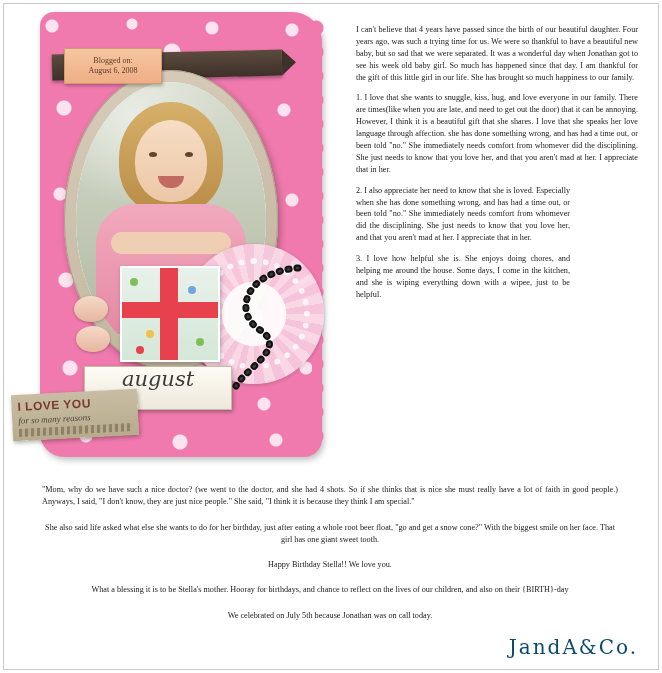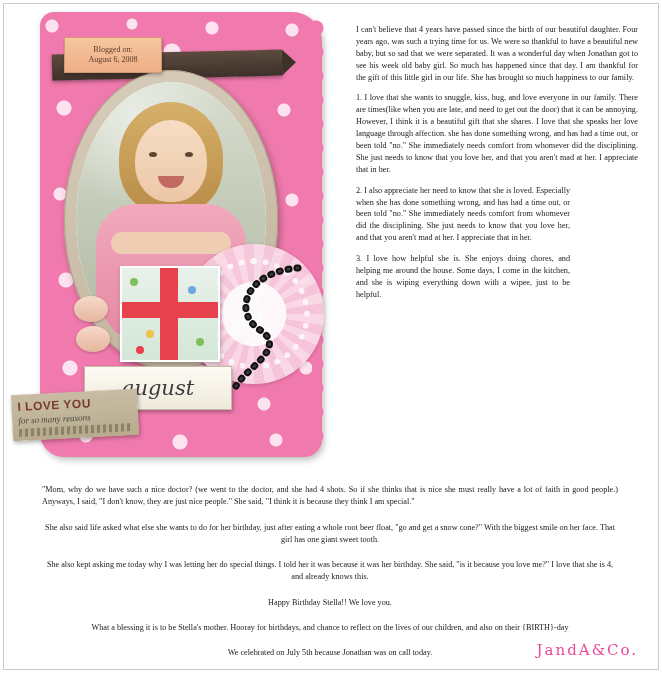--- a/index.html
+++ b/index.html
@@ -104,21 +104,21 @@
       radial-gradient(circle at 4px 346px, #f07aad 7px, rgba(0,0,0,0) 8px),
       radial-gradient(circle at 4px 370px, #f07aad 7px, rgba(0,0,0,0) 8px),
       radial-gradient(circle at 4px 394px, #f07aad 7px, rgba(0,0,0,0) 8px),
       radial-gradient(circle at 4px 418px, #f07aad 7px, rgba(0,0,0,0) 8px);
   }
 
   
   .ribbon {
     position: absolute;
     left: 52px;
-    top: 29px;
+    top: 40px;
     width: 96px;
     height: 34px;
     background: linear-gradient(180deg, #f6c6a0 0%, #efae85 100%);
     border: 1px solid #d29a74;
     box-shadow: 1px 2px 3px rgba(0,0,0,0.25);
     z-index: 6;
     display: flex;
     flex-direction: column;
     align-items: center;
     justify-content: center;
@@ -328,21 +328,20 @@
     position: absolute;
     left: 72px;
     top: 358px;
     width: 146px;
     height: 42px;
     background: linear-gradient(180deg, #fdfbf4 0%, #efe9dc 100%);
     border: 1px solid #c4bba6;
     box-shadow: 1px 2px 4px rgba(0,0,0,0.3);
     z-index: 9;
     display: flex;
-    align-items: center;
     justify-content: center;
   }
   .august-plate span {
     font-family: "DejaVu Serif", serif;
     font-style: italic;
     font-size: 21px;
     color: #3b3b3b;
   }
 
   
@@ -406,23 +405,23 @@
   }
   #bottom p { margin: 0 0 13px 0; text-align: justify; }
   #bottom p.center { text-align: center; }
 
   
   #watermark {
     position: absolute;
     right: 24px;
     bottom: 14px;
     font-family: "DejaVu Serif", serif;
-    font-size: 15px;
+    font-size: 20px;
     letter-spacing: 2px;
-    color: #ec4899;
+    color: #0c4a6e;
   }
 </style>
 </head>
 <body>
 
 <div id="page">
 
   <div id="page-border"></div>
 
   <div id="scrapbook">
@@ -486,21 +485,20 @@
   <div id="article">
     <p>I can't believe that 4 years have passed since the birth of our beautiful daughter. Four years ago, was such a trying time for us. We were so thankful to have a beautiful new baby, but so sad that we were separated. It was a wonderful day when Jonathan got to see his week old baby girl. So much has happened since that day. I am thankful for the gift of this little girl in our life. She has brought so much happiness to our family.</p>
     <p>1. I love that she wants to snuggle, kiss, hug, and love everyone in our family. There are times(like when you are late, and need to get out the door) that it can be annoying. However, I think it is a beautiful gift that she shares. I love that she speaks her love language through affection. she has done something wrong, and has had a time out, or been told "no." She immediately needs comfort from whomever did the disciplining. She just needs to know that you love her, and that you aren't mad at her. I appreciate that in her.</p>
     <p class="narrow">2. I also appreciate her need to know that she is loved. Especially when she has done something wrong, and has had a time out, or been told "no." She immediately needs comfort from whomever did the disciplining. She just needs to know that you love her, and that you aren't mad at her. I appreciate that in her.</p>
     <p class="narrow">3. I love how helpful she is. She enjoys doing chores, and helping me around the house. Some days, I come in the kitchen, and she is wiping everything down with a wipee, just to be helpful.</p>
   </div>
 
   <div id="bottom">
     <p>"Mom, why do we have such a nice doctor? (we went to the doctor, and she had 4 shots. So if she thinks that is nice she must really have a lot of faith in good people.) Anyways, I said, "I don't know, they are just nice people." She said, "I think it is because they think I am special."</p>
     <p class="center">She also said life asked what else she wants to do for her birthday, just after eating a whole root beer float, "go and get a snow cone?" With the biggest smile on her face. That girl has one giant sweet tooth.</p>
-    <p class="center">She also kept asking me today why I was letting her do special things. I told her it was because it was her birthday. She said, "is it because you love me?" I love that she is 4, and already knows this.</p>
     <p class="center">Happy Birthday Stella!! We love you.</p>
     <p class="center">What a blessing it is to be Stella's mother. Hooray for birthdays, and chance to reflect on the lives of our children, and also on their {BIRTH}-day</p>
     <p class="center">We celebrated on July 5th because Jonathan was on call today.</p>
   </div>
 
   <div id="watermark">JandA&amp;Co.</div>
 
 </div>
 
 </body></html>

